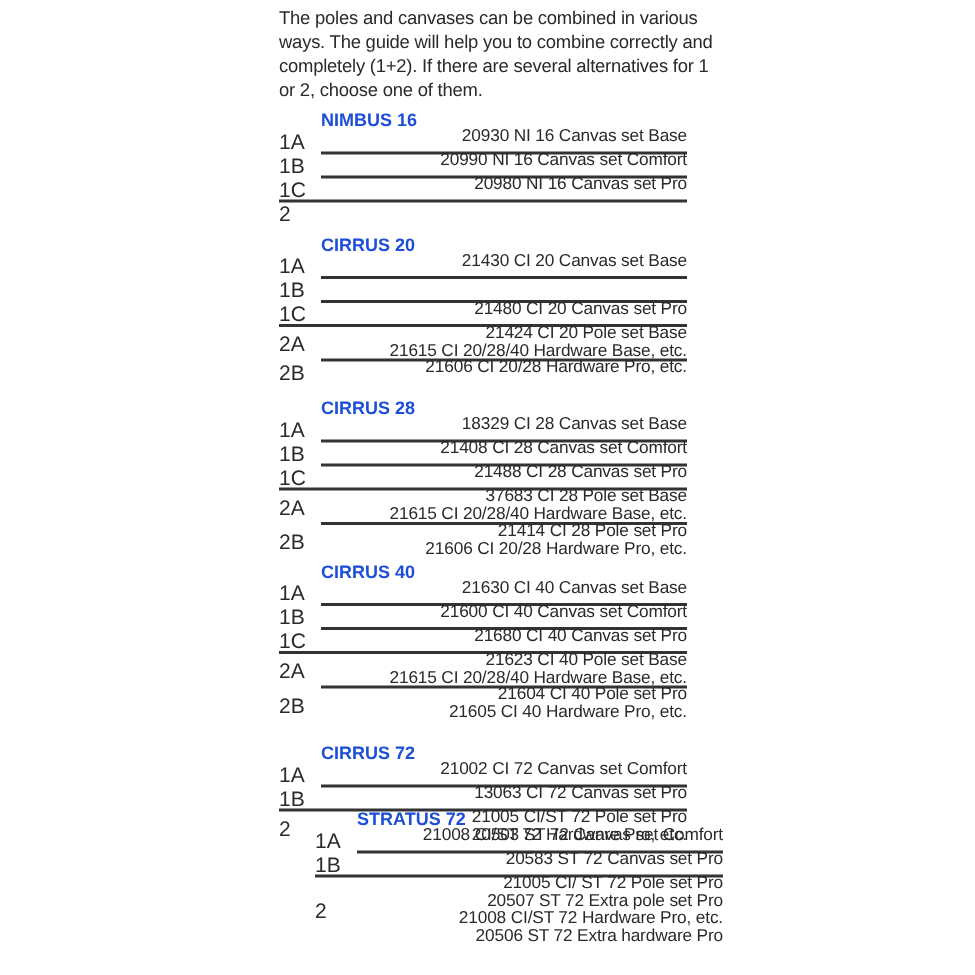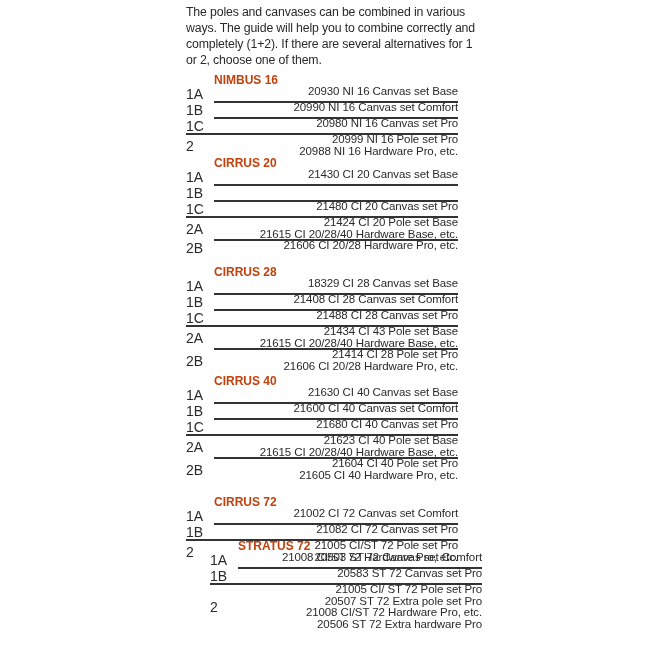--- a/index.html
+++ b/index.html
@@ -1,21 +1,21 @@
 <!DOCTYPE html>
 <html><head>
 <meta charset="utf-8">
 <style>
   html, body { margin:0; padding:0; background:#ffffff; }
   body { width:650px; height:650px; position:relative; overflow:hidden;
          font-family:"Liberation Sans", sans-serif; color:#2a2a2a; }
   .intro { position:absolute; left:186px; top:4px; width:290px;
            font-size:12.3px; line-height:16px; letter-spacing:-0.15px; }
   .section { position:absolute; left:186px; width:272px; }
-  .sec-title { font-weight:bold; font-size:12px; line-height:12px; margin-left:28px; color:#c2410c; }
+  .sec-title { font-weight:bold; font-size:12px; line-height:12px; margin-left:28px; color:#1d4ed8; }
   .row { display:flex; position:relative; }
   .label { width:28px; font-size:14px; flex-shrink:0; display:flex; align-items:center; }
   .lines { flex:1; }
   .line { font-size:11.5px; line-height:11.5px; white-space:nowrap; letter-spacing:-0.1px;text-align:right; }
   .row.sep-text::after { content:""; position:absolute; left:28px; right:0; bottom:-0.5px; height:1.3px; background:#333; }
   .row.sep-full::after { content:""; position:absolute; left:0; right:0; bottom:-0.5px; height:1.3px; background:#333; }
 </style>
 </head>
 <body>
 
@@ -36,24 +36,20 @@
       </div>
     </div>
   <div class="row sep-full">
       <div class="label">1C</div>
       <div class="lines">
         <div class="line">20980 NI 16 Canvas set Pro</div>
       </div>
     </div>
   <div class="row">
       <div class="label">2</div>
-      <div class="lines">
-        <div class="line">20999 NI 16 Pole set Pro</div>
-        <div class="line">20988 NI 16 Hardware Pro, etc.</div>
-      </div>
     </div>
 </div>
 
 <div class="section" style="top:157px;">
   <div class="sec-title">CIRRUS 20</div>
   <div class="row sep-text">
       <div class="label">1A</div>
       <div class="lines">
         <div class="line">21430 CI 20 Canvas set Base</div>
       </div>
@@ -98,21 +94,21 @@
     </div>
   <div class="row sep-full">
       <div class="label">1C</div>
       <div class="lines">
         <div class="line">21488 CI 28 Canvas set Pro</div>
       </div>
     </div>
   <div class="row sep-text">
       <div class="label">2A</div>
       <div class="lines">
-        <div class="line">21434 CI 43 Pole set Base</div>
+        <div class="line">37683 CI 28 Pole set Base</div>
         <div class="line">21615 CI 20/28/40 Hardware Base, etc.</div>
       </div>
     </div>
   <div class="row">
       <div class="label">2B</div>
       <div class="lines">
         <div class="line">21414 CI 28 Pole set Pro</div>
         <div class="line">21606 CI 20/28 Hardware Pro, etc.</div>
       </div>
     </div>
@@ -158,21 +154,21 @@
   <div class="sec-title">CIRRUS 72</div>
   <div class="row sep-text">
       <div class="label">1A</div>
       <div class="lines">
         <div class="line">21002 CI 72 Canvas set Comfort</div>
       </div>
     </div>
   <div class="row sep-full">
       <div class="label">1B</div>
       <div class="lines">
-        <div class="line">21082 CI 72 Canvas set Pro</div>
+        <div class="line">13063 CI 72 Canvas set Pro</div>
       </div>
     </div>
   <div class="row">
       <div class="label">2</div>
       <div class="lines">
         <div class="line">21005 CI/ST 72 Pole set Pro</div>
         <div class="line">21008 CI/ST 72 Hardware Pro, etc.</div>
       </div>
     </div>
 </div>

